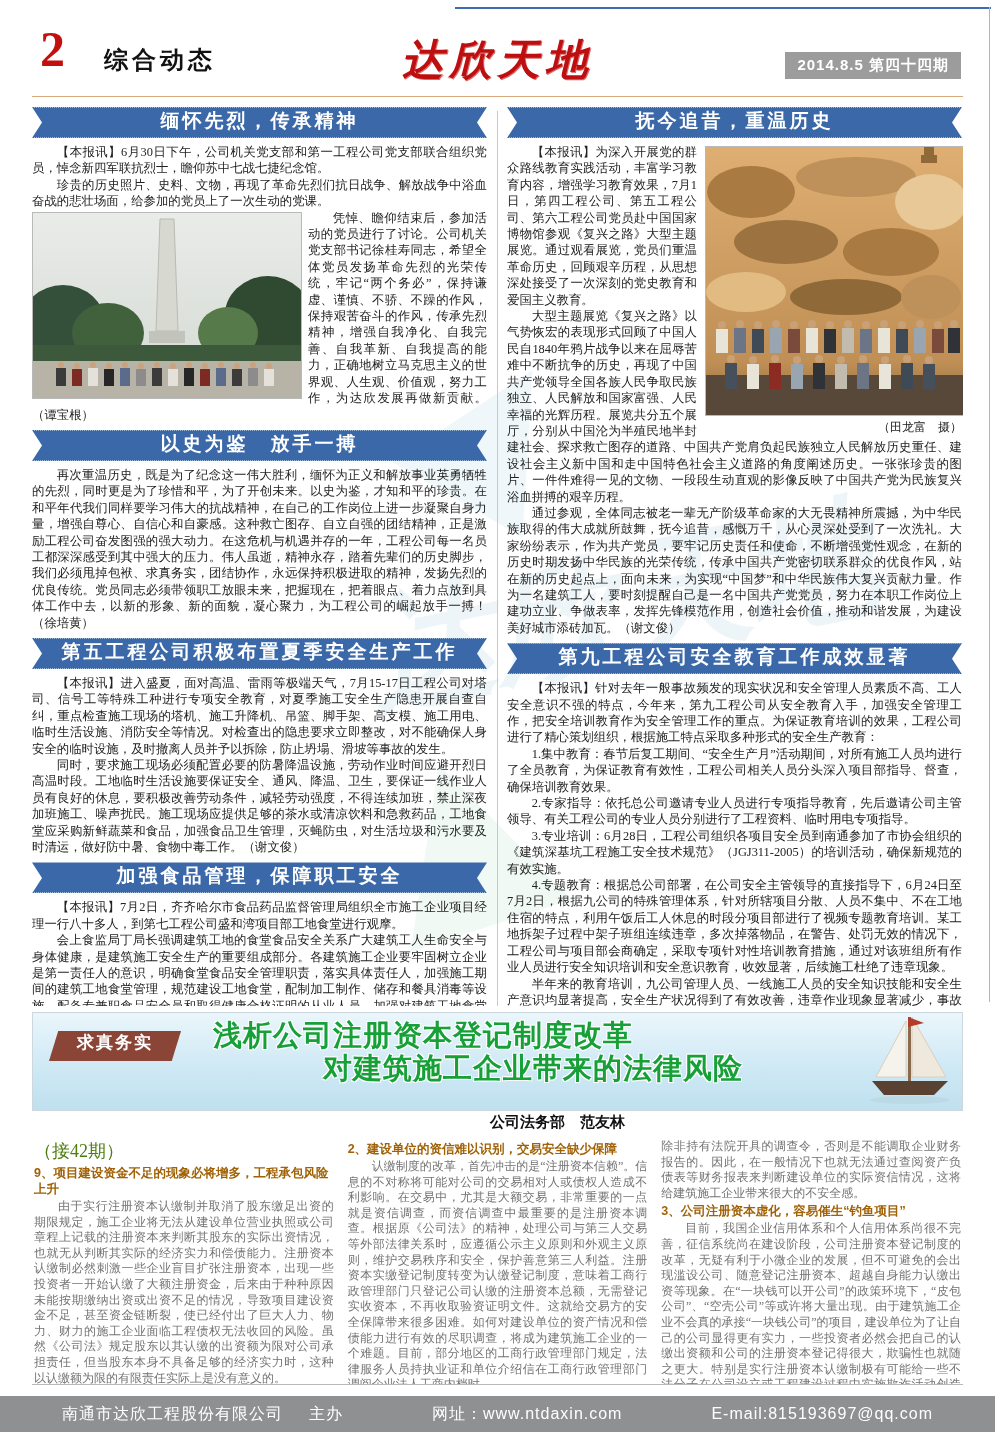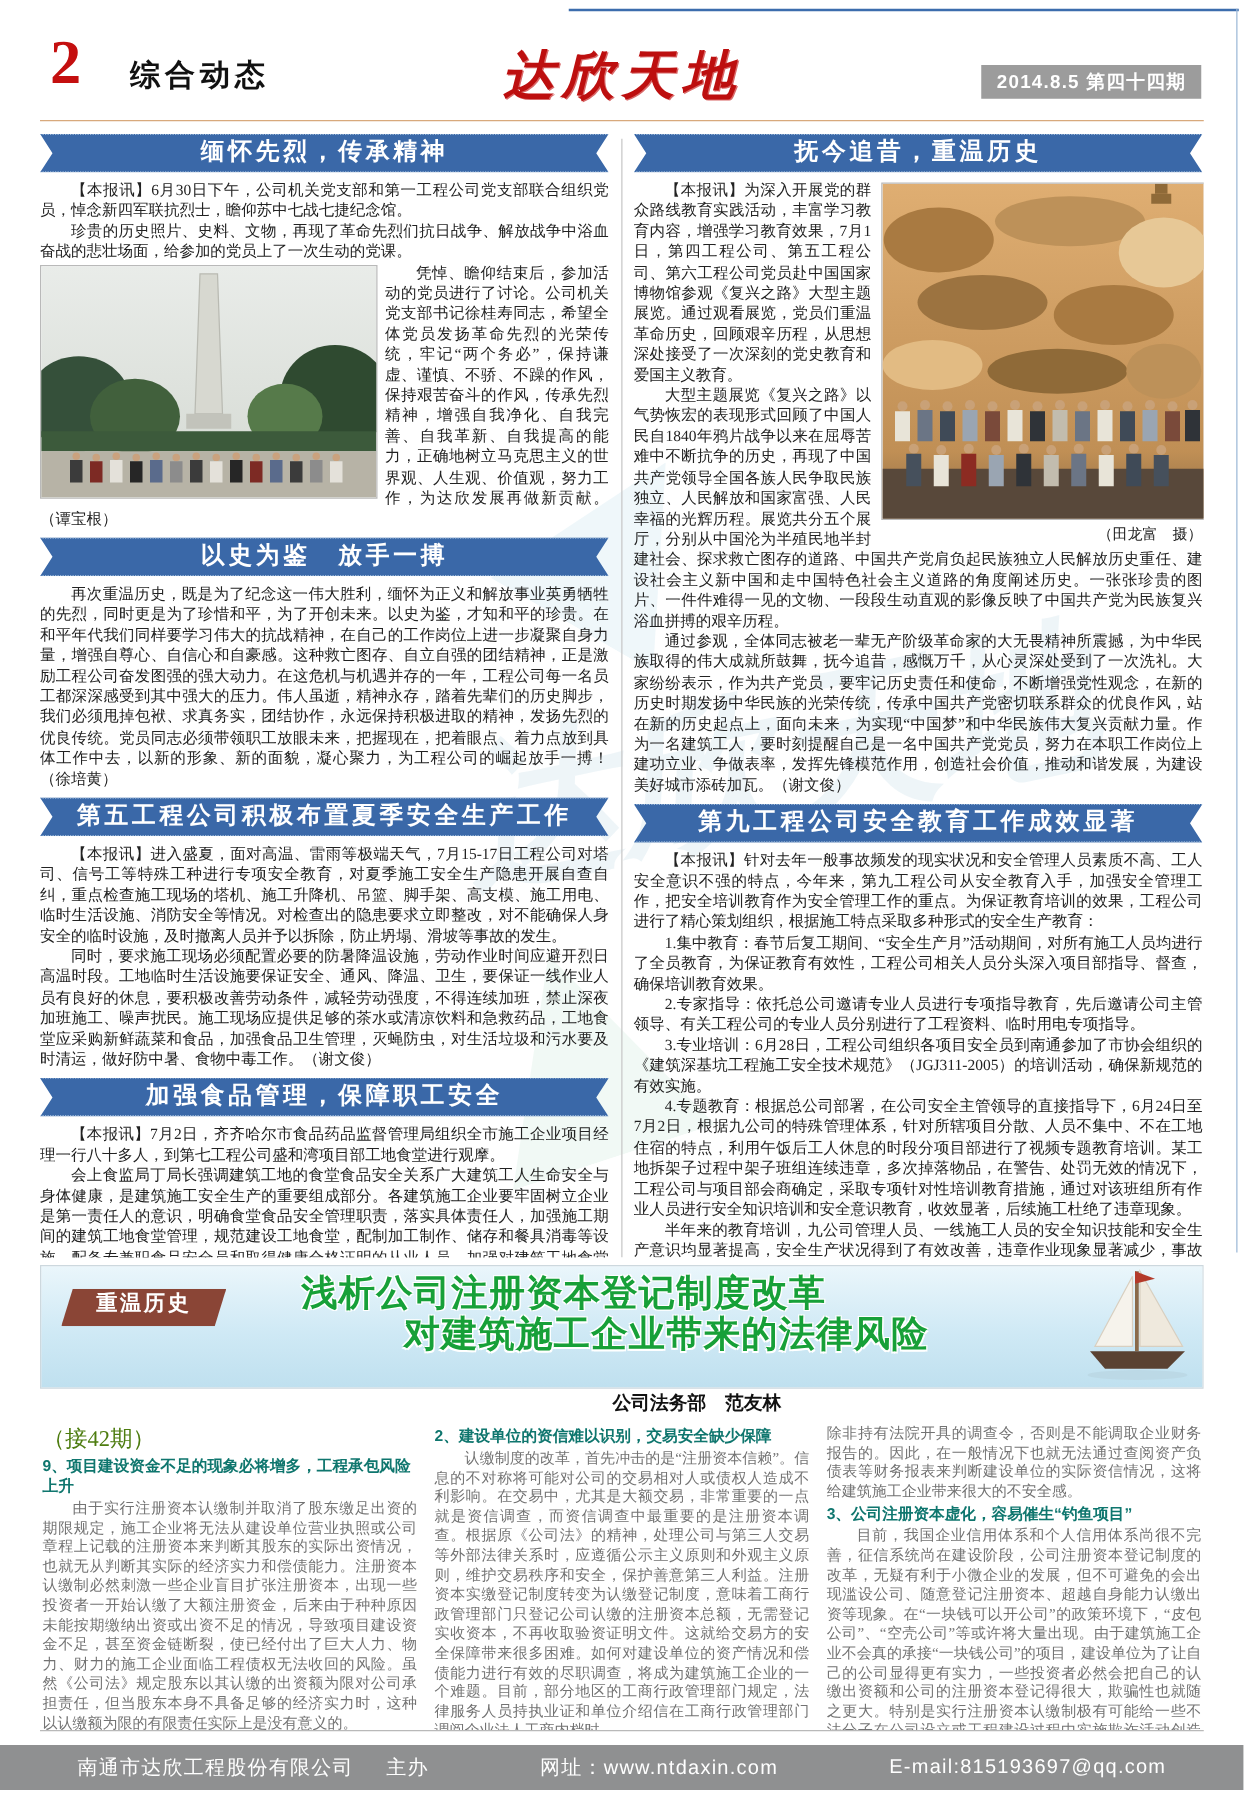--- a/index.html
+++ b/index.html
@@ -39,28 +39,28 @@
   
   .law{position:relative;margin:6px 32px 0 32px;height:372px;overflow:hidden;z-index:1;
        border-bottom:1px solid #b9b9b9;}
   .law-banner{position:relative;height:97px;border:1px solid #cdd8de;
      background:linear-gradient(180deg,#eaf6fb 0%,#cfe9f5 55%,#bfe0ef 100%);overflow:hidden;}
   .law-badge{position:absolute;left:16px;top:18px;width:132px;height:30px;background:#8a4536;color:#fff;
      text-align:center;line-height:30px;font:bold 17px "Liberation Sans",sans-serif;letter-spacing:2px;
      clip-path:polygon(7% 0,100% 0,93% 100%,0 100%);box-shadow:1px 1px 2px rgba(0,0,0,.3);}
   .law-titles{margin-left:180px;margin-top:6px;font-family:"Liberation Sans",sans-serif;}
   .law-t1,.law-t2{font-weight:bold;font-size:29px;color:#17a038;letter-spacing:1px;line-height:33px;
-     text-shadow:1px 1px 0 #fff,-1px -1px 0 #fff,1px -1px 0 #fff,-1px 1px 0 #fff;margin-left:28px;}
+     text-shadow:1px 1px 0 #fff,-1px -1px 0 #fff,1px -1px 0 #fff,-1px 1px 0 #fff;}
   .law-t2{margin-left:110px;}
   .law-byline{text-align:center;margin-left:120px;font:bold 15px "Liberation Sans",sans-serif;color:#111;
      margin-top:2px;}
   .law-cols{display:flex;gap:14px;padding:7px 2px 0 2px;}
   .law-col{flex:1;min-width:0;}
   .law-note{font-size:18px;margin:0 0 2px 0;color:#4d7c0f;}
-  h3.law-h{margin:2px 0 2px 0;font:bold 12.5px "Liberation Sans",sans-serif;color:#0f766e;line-height:16px;}
+  h3.law-h{margin:2px 0 2px 0;font:bold 12.5px "Liberation Sans",sans-serif;color:#a16207;line-height:16px;}
   p.law-body{margin:0;font-size:12px;line-height:15.6px;text-align:justify;text-indent:2em;color:#737373;}
   p.law-cont{text-indent:0;}
   
   .footer{position:absolute;left:0;right:0;bottom:5px;height:36px;background:#8f9091;color:#fff;
      display:flex;align-items:center;justify-content:space-between;padding:0 62px;
      font:16px "Liberation Sans",sans-serif;letter-spacing:1px;}
   .footer .grp{display:flex;gap:26px;}
   
   .wm{position:absolute;z-index:0;color:rgba(120,180,200,.13);font:bold italic 130px "DejaVu Serif",serif;
       pointer-events:none;}
@@ -263,21 +263,21 @@
         <p class="body">3.专业培训：6月28日，工程公司组织各项目安全员到南通参加了市协会组织的《建筑深基坑工程施工安全技术规范》（JGJ311-2005）的培训活动，确保新规范的有效实施。</p>
         <p class="body">4.专题教育：根据总公司部署，在公司安全主管领导的直接指导下，6月24日至7月2日，根据九公司的特殊管理体系，针对所辖项目分散、人员不集中、不在工地住宿的特点，利用午饭后工人休息的时段分项目部进行了视频专题教育培训。某工地拆架子过程中架子班组连续违章，多次掉落物品，在警告、处罚无效的情况下，工程公司与项目部会商确定，采取专项针对性培训教育措施，通过对该班组所有作业人员进行安全知识培训和安全意识教育，收效显著，后续施工杜绝了违章现象。</p>
         <p class="body">半年来的教育培训，九公司管理人员、一线施工人员的安全知识技能和安全生产意识均显著提高，安全生产状况得到了有效改善，违章作业现象显著减少，事故频率得到有效遏制。在全县建工系统组织的“人保杯”安全健康知识百人竞赛活动中，第九工程公司祥河湾项目部安全员邓正华脱颖而出获得三等奖，为公司赢得了荣誉。（杨本荣）</p>
       </article>
 
     </section>
   </main>
 
   <section class="law">
     <div class="law-banner">
-      <div class="law-badge">重温历史</div>
+      <div class="law-badge">求真务实</div>
       <div class="law-titles">
         <div class="law-t1">浅析公司注册资本登记制度改革</div>
         <div class="law-t2">对建筑施工企业带来的法律风险</div>
       </div>
       <svg width="86" height="90" viewBox="0 0 86 90" style="position:absolute;right:10px;top:2px;" xmlns="http://www.w3.org/2000/svg">
         <polygon points="40,6 40,62 10,62" fill="#f6f3ec" stroke="#d8cfc0" stroke-width="1"></polygon>
         <polygon points="46,2 46,62 80,62" fill="#efe9dd" stroke="#d8cfc0" stroke-width="1"></polygon>
         <rect x="42" y="2" width="3" height="64" fill="#8a6a4a"></rect>
         <polygon points="42,2 58,8 42,12" fill="#b43a2a"></polygon>
         <polygon points="6,66 82,66 68,80 18,80" fill="#5a4232"></polygon>

